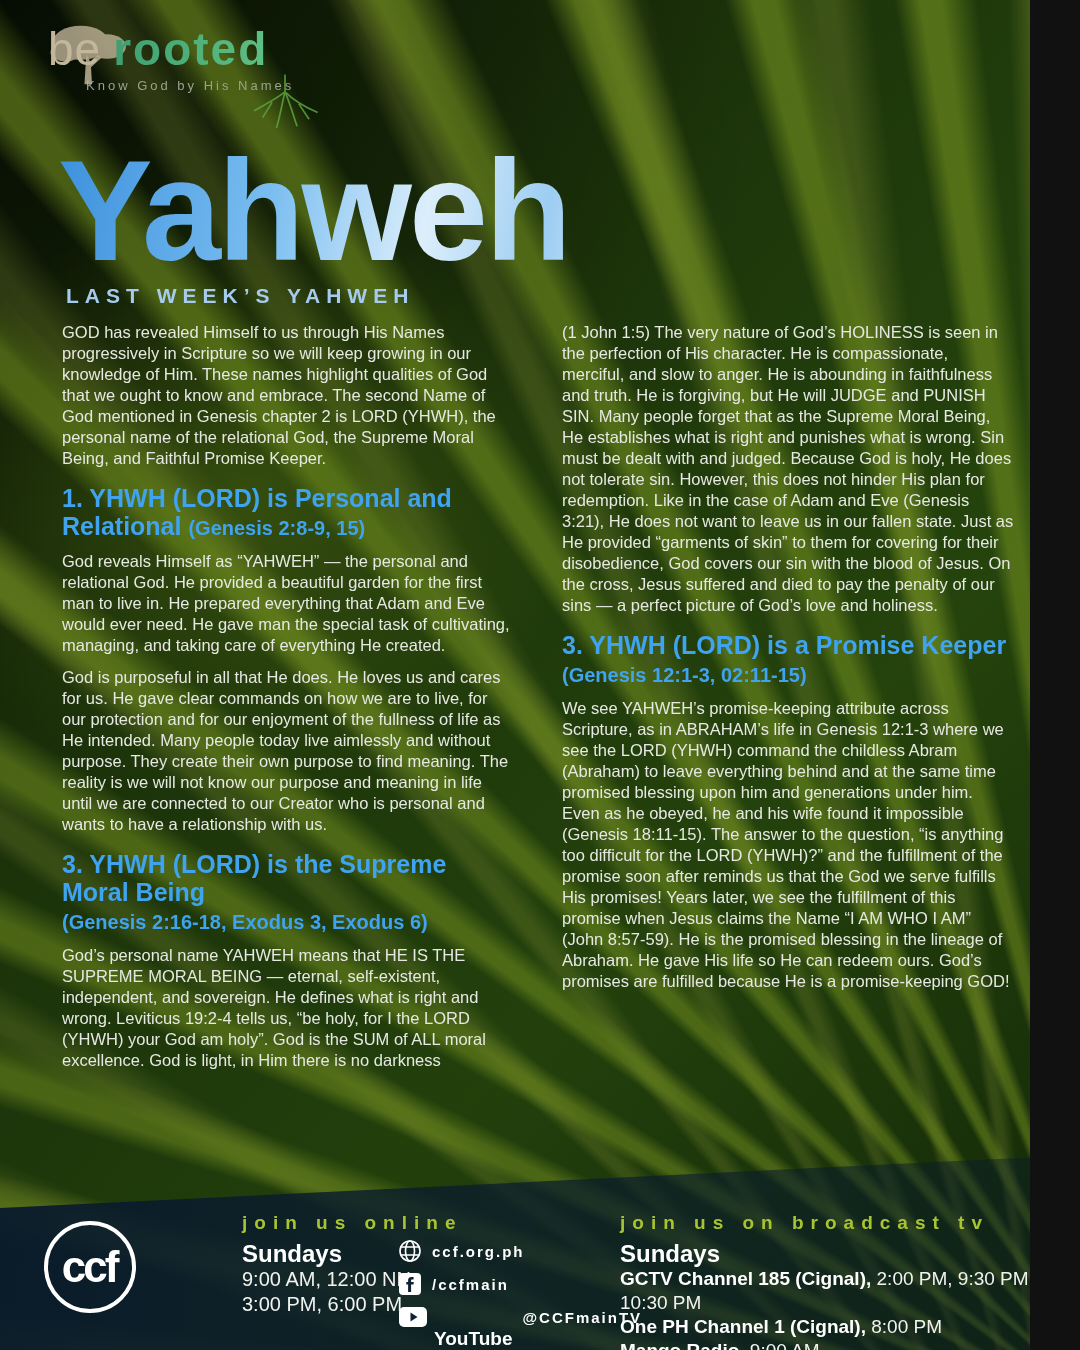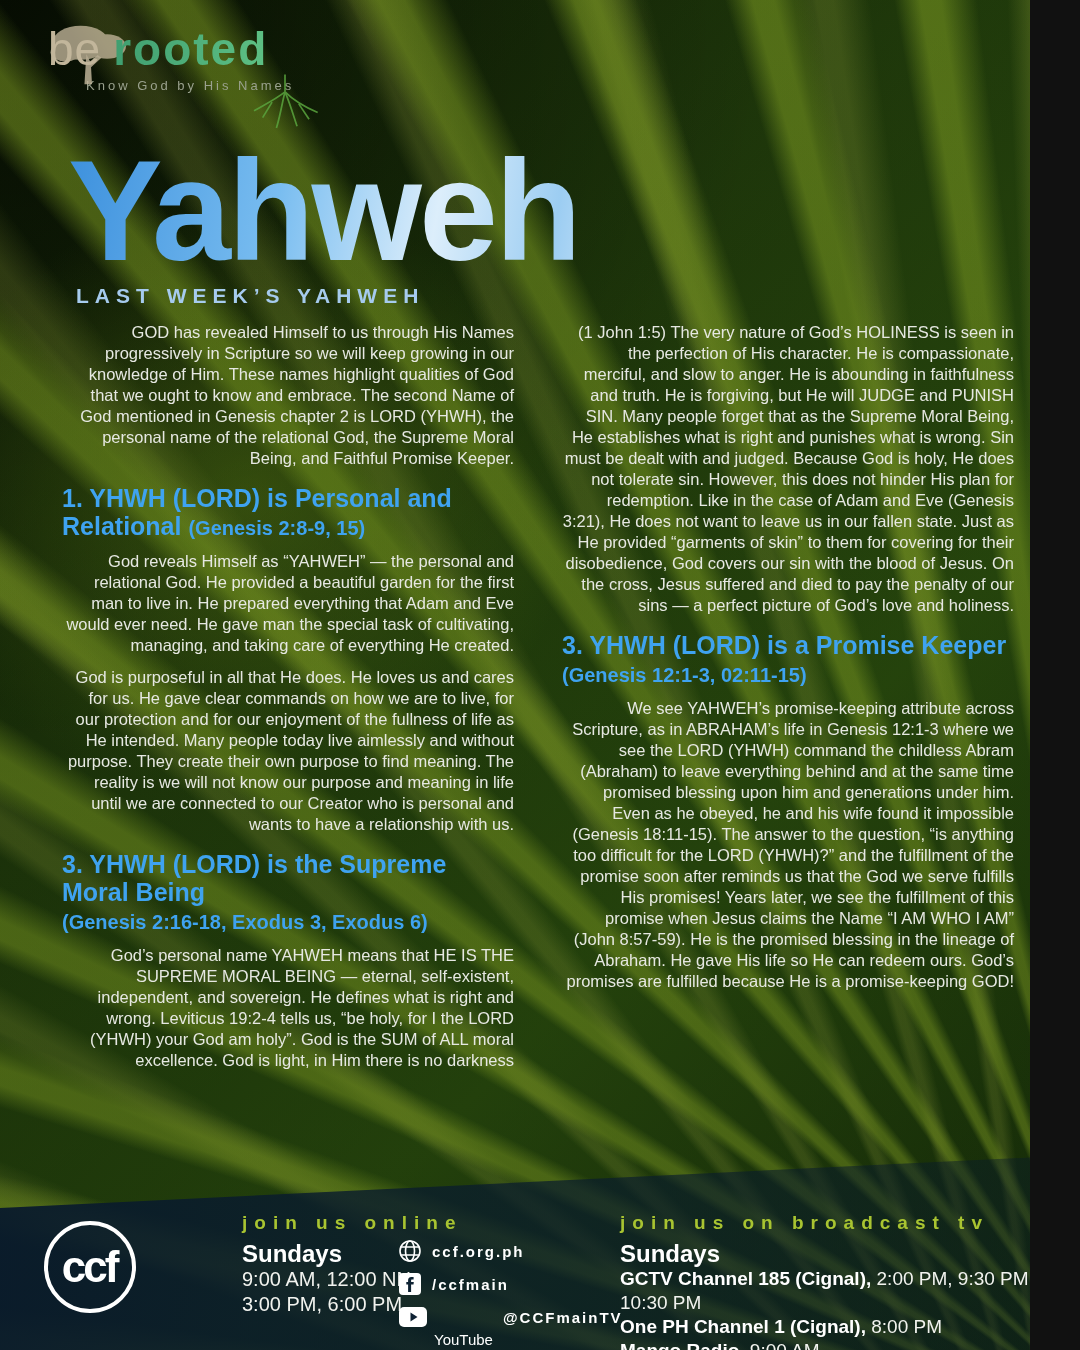--- a/index.html
+++ b/index.html
@@ -35,34 +35,34 @@
   #logo{left:34px;top:26px;width:320px;}
   .logo-row{position:relative;display:flex;align-items:baseline;}
   .tree-svg{position:absolute;left:10px;top:-4px;width:96px;height:66px;opacity:.92;}
   .roots-svg{position:absolute;left:208px;top:46px;width:86px;height:62px;opacity:.95;}
   .logo-be{font-size:46px;font-weight:400;color:#c2b69b;letter-spacing:1px;line-height:1;padding-left:14px;}
   .logo-rooted{font-size:46px;font-weight:700;line-height:1;margin-left:12px;letter-spacing:2px;
     background:linear-gradient(90deg,#3f9e70,#5ec084);-webkit-background-clip:text;background-clip:text;color:transparent;}
   .logo-tagline{margin-top:6px;padding-left:52px;font-size:13px;letter-spacing:3px;color:#9aa18e;}
 
   
-  #title{left:68px;top:140px;width:980px;}
+  #title{left:58px;top:140px;width:980px;}
   .big-title{
     font-size:142px;font-weight:700;letter-spacing:-3px;line-height:1;
     background:
       linear-gradient(100deg,#3c90dd 0%,#79bdf0 22%,#dceefb 38%,#9ccdf2 50%,#eef7ff 62%,#6fb2e8 80%,#4f97d8 100%);
     -webkit-background-clip:text;background-clip:text;color:transparent;
   }
   .subtitle{margin:2px 0 0 8px;font-size:21px;font-weight:700;letter-spacing:6px;color:#a6cbee;}
 
   
   .col{position:absolute;top:322px;width:452px;font-size:16.5px;line-height:21px;color:#e6e8e2;}
   #col-left{left:62px;}
   #col-right{left:562px;}
-  .col p{margin:0 0 11px 0;text-align:right;}
+  .col p{margin:0 0 11px 0;}
   h2.sec{margin:15px 0 9px 0;font-size:25px;line-height:28px;font-weight:700;color:#3fa3f0;}
   h2.sec .ref{font-size:20px;font-weight:700;}
   h2.sec .ref.block{display:block;margin-top:2px;}
 
   
   #footer-band{
     left:0;top:0;width:1080px;height:1350px;pointer-events:none;z-index:1;
     clip-path:polygon(0 1208px,1080px 1155px,1080px 1350px,0 1350px);
     background:linear-gradient(90deg,rgba(9,26,44,.95) 0%,rgba(9,28,44,.72) 52%,rgba(8,26,38,.42) 100%);
   }
@@ -72,21 +72,21 @@
     display:flex;align-items:center;justify-content:center;
   }
   .ccf-text{font-size:44px;font-weight:700;color:#fff;letter-spacing:-3px;padding-right:2px;}
   .f-label{font-size:19px;font-weight:700;letter-spacing:7px;color:#a9c431;}
   .f-day{margin-top:7px;font-size:24px;font-weight:700;color:#fff;line-height:1.1;}
   .f-times{font-size:20px;color:#f2f3ef;line-height:25px;}
   #online-block{position:absolute;left:242px;top:17px;}
   #social-block{position:absolute;left:398px;top:44px;}
   .social-row{display:flex;align-items:center;margin-bottom:9px;height:24px;}
   .social-row .txt{font-size:15px;font-weight:700;letter-spacing:2px;color:#fff;margin-left:10px;}
-  .yt-word{font-family:"Liberation Sans",sans-serif;font-weight:400;font-size:15px;color:#fff;margin-left:6px;letter-spacing:0;margin-top:44px;}
+  .yt-word{font-family:"Liberation Sans",sans-serif;font-weight:700;font-size:19px;color:#fff;margin-left:6px;letter-spacing:0;margin-top:44px;}
   #broadcast-block{position:absolute;left:620px;top:17px;}
   .b-line{font-size:19px;line-height:24px;color:#f2f3ef;}
   .b-line b{font-weight:700;color:#fff;}
   svg .st{stroke:#fff;fill:none;stroke-width:1.6;}
 </style>
 </head>
 <body>
 
 <div id="poster">
 

